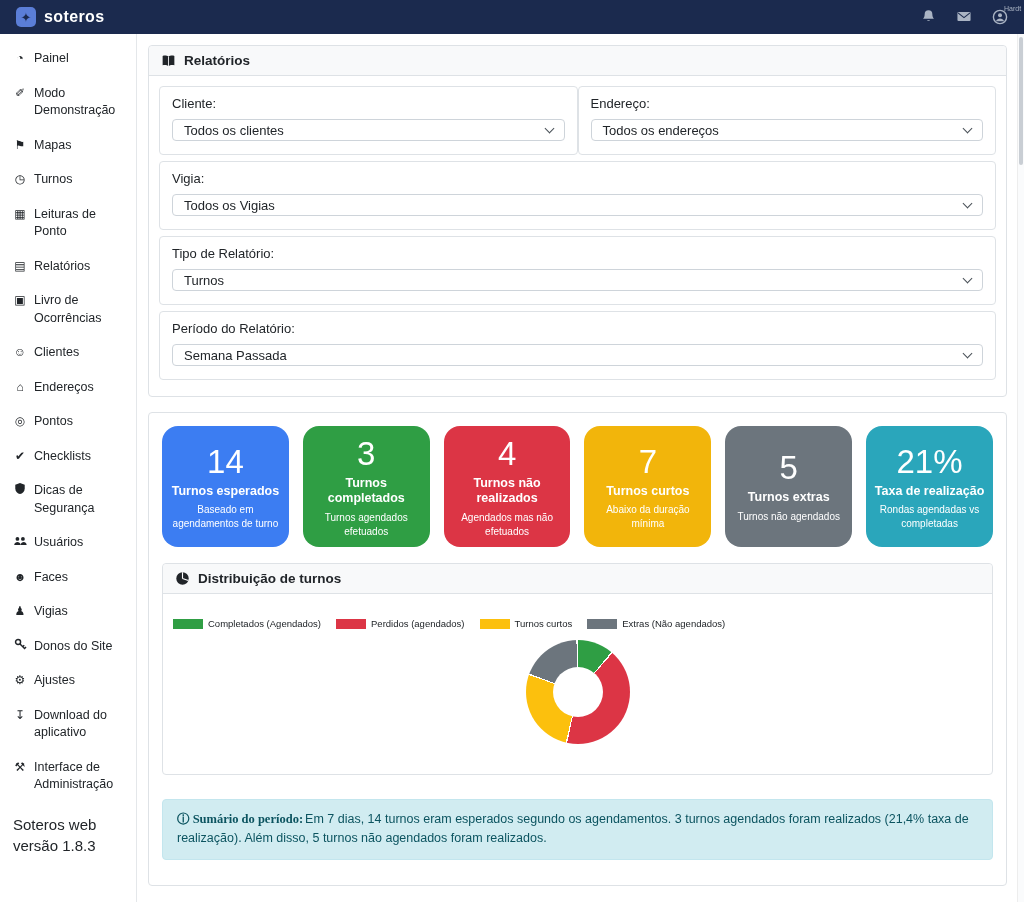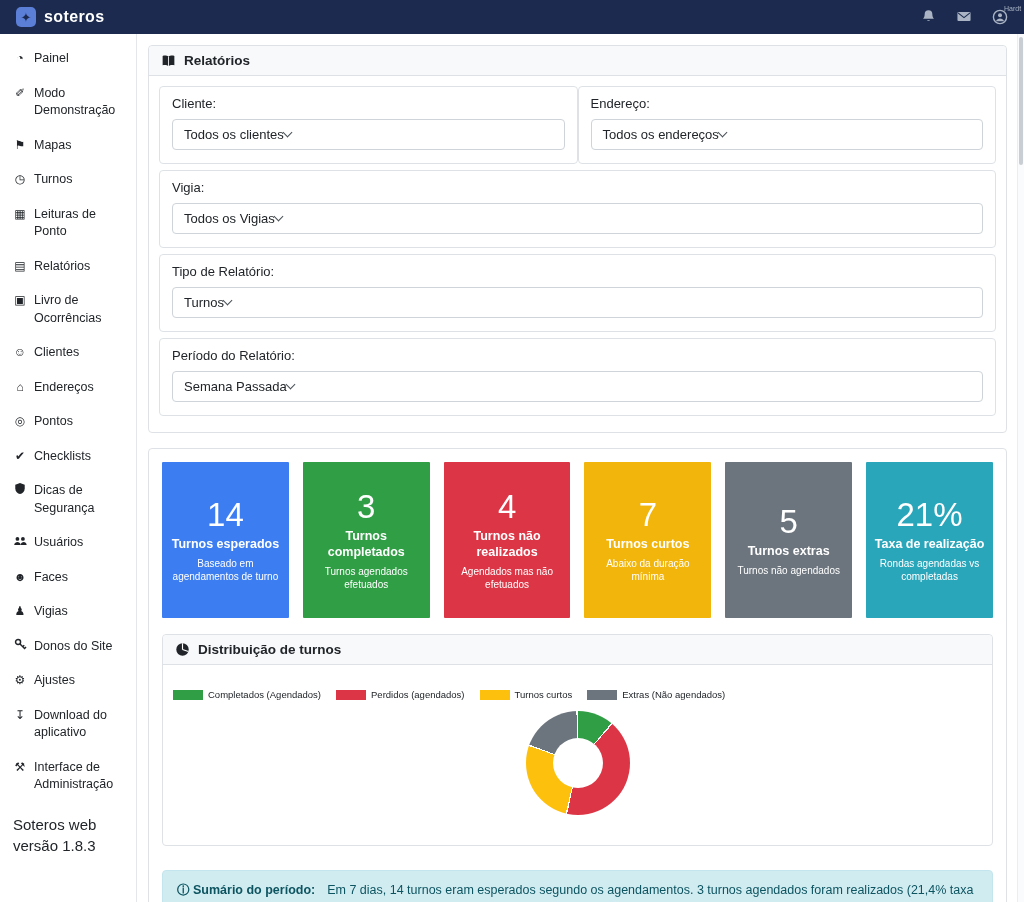--- a/index.html
+++ b/index.html
@@ -32,42 +32,42 @@
   .card { border:1px solid #dee2e6; border-radius:4px; background:#fff; margin-bottom:15px; }
   .card-h { background:#f8f9fa; border-bottom:1px solid #dee2e6; border-radius:4px 4px 0 0;
     padding:7px 12px; font-size:13.5px; font-weight:700; display:flex; align-items:center; gap:8px; }
   .card-b { padding:10px; }
   .hic { display:inline-flex; }
   
   .frow { display:flex; gap:0; }
   .frow > .fgroup { flex:1; }
   .fgroup { border:1px solid #dee2e6; border-radius:4px; padding:9px 12px 13px; margin-bottom:6px; background:#fff; }
   .fgroup label { display:block; font-size:13px; margin-bottom:8px; }
-  .select { border:1px solid #ced4da; border-radius:4px; height:31px; background:#fff; cursor:pointer;
-    display:flex; align-items:center; justify-content:flex-start; padding:0 11px; font-size:13px; }
+  .select { border:1px solid #ced4da; border-radius:4px; height:22px; background:#fff; cursor:pointer;
+    display:flex; align-items:center; justify-content:space-between; padding:0 11px; font-size:13px; }
   .chev { width:7px; height:7px; border-right:1.5px solid #495057; border-bottom:1.5px solid #495057;
     transform:rotate(45deg); margin-top:-4px; }
   
   .stats { display:flex; gap:14px; padding:3px; margin-bottom:13px; }
-  .stat { flex:1; height:156px; border-radius:1px; color:#fff; padding:6px;
+  .stat { flex:1; height:121px; border-radius:16px; color:#fff; padding:6px;
     display:flex; flex-direction:column; align-items:center; justify-content:center; text-align:center; }
   .stat .v { font-size:33px; line-height:1.15; font-weight:400; }
   .stat .t { font-size:12.5px; font-weight:700; margin-top:3px; line-height:1.25; }
   .stat .s { font-size:10px; margin-top:4px; line-height:1.35; }
   
   .legend { display:flex; justify-content:flex-start; align-items:center; gap:15px; margin:14px 0 9px; }
   .legend-item { display:flex; align-items:center; gap:5px; font-size:9.5px; color:#212529; }
   .sw { width:30px; height:10px; display:inline-block; }
   .donut-wrap { display:flex; justify-content:center; padding:2px 0 20px; }
   .donut { width:104px; height:104px; border-radius:50%; position:relative; }
   .donut::after { content:""; position:absolute; inset:27px; background:#fff; border-radius:50%; }
   
   .alert { background:#d1ecf1; border:1px solid #c3e6ee; color:#0c5460; border-radius:4px;
     padding:10px 14px; font-size:12.5px; line-height:1.55; margin:0 3px 15px; }
-  .alert b { margin-right:12px; }
+  .alert b { margin-right:2px;font-family:Liberation Serif, serif; }
   
   .sb { position:fixed; top:34px; right:0; bottom:0; width:7px; background:#fafbfc; border-left:1px solid #ededed; }
   .sb-thumb { margin:3px 1px 0; height:128px; background:#c9ced4; border-radius:3px; }
 </style>
 </head>
 <body>
 
 <header class="navbar">
   <div class="brand">
     <span class="logo">

